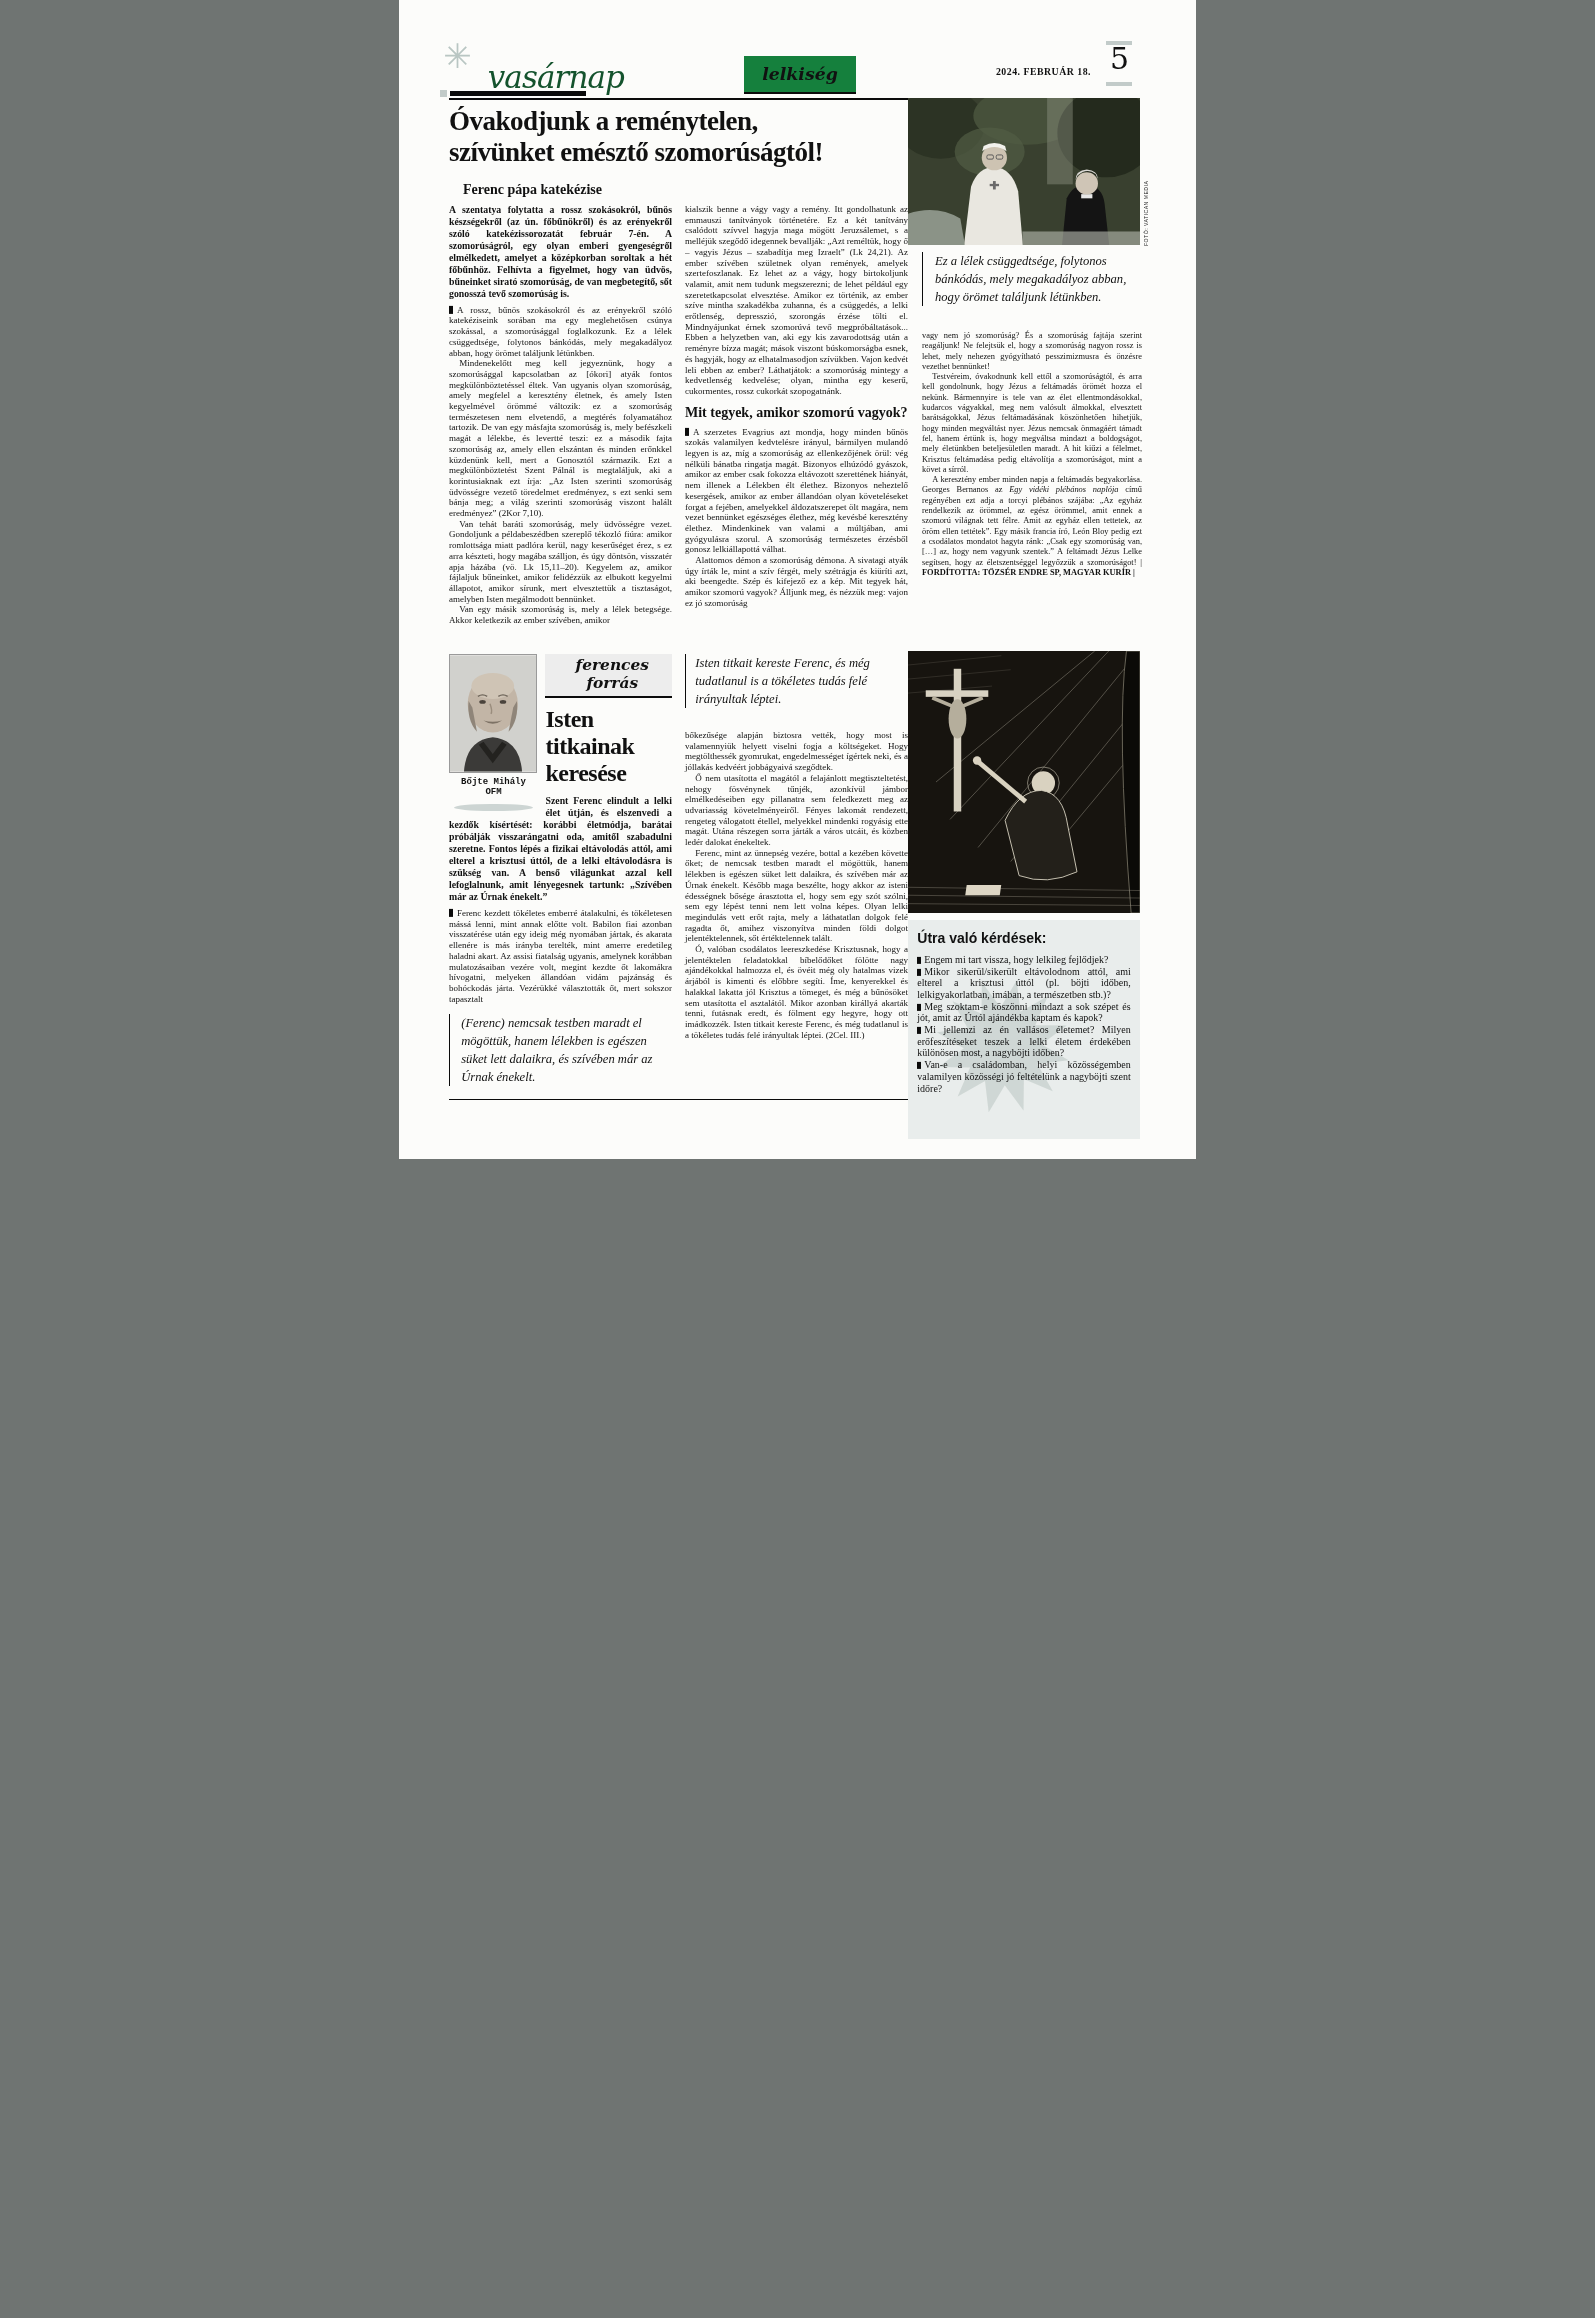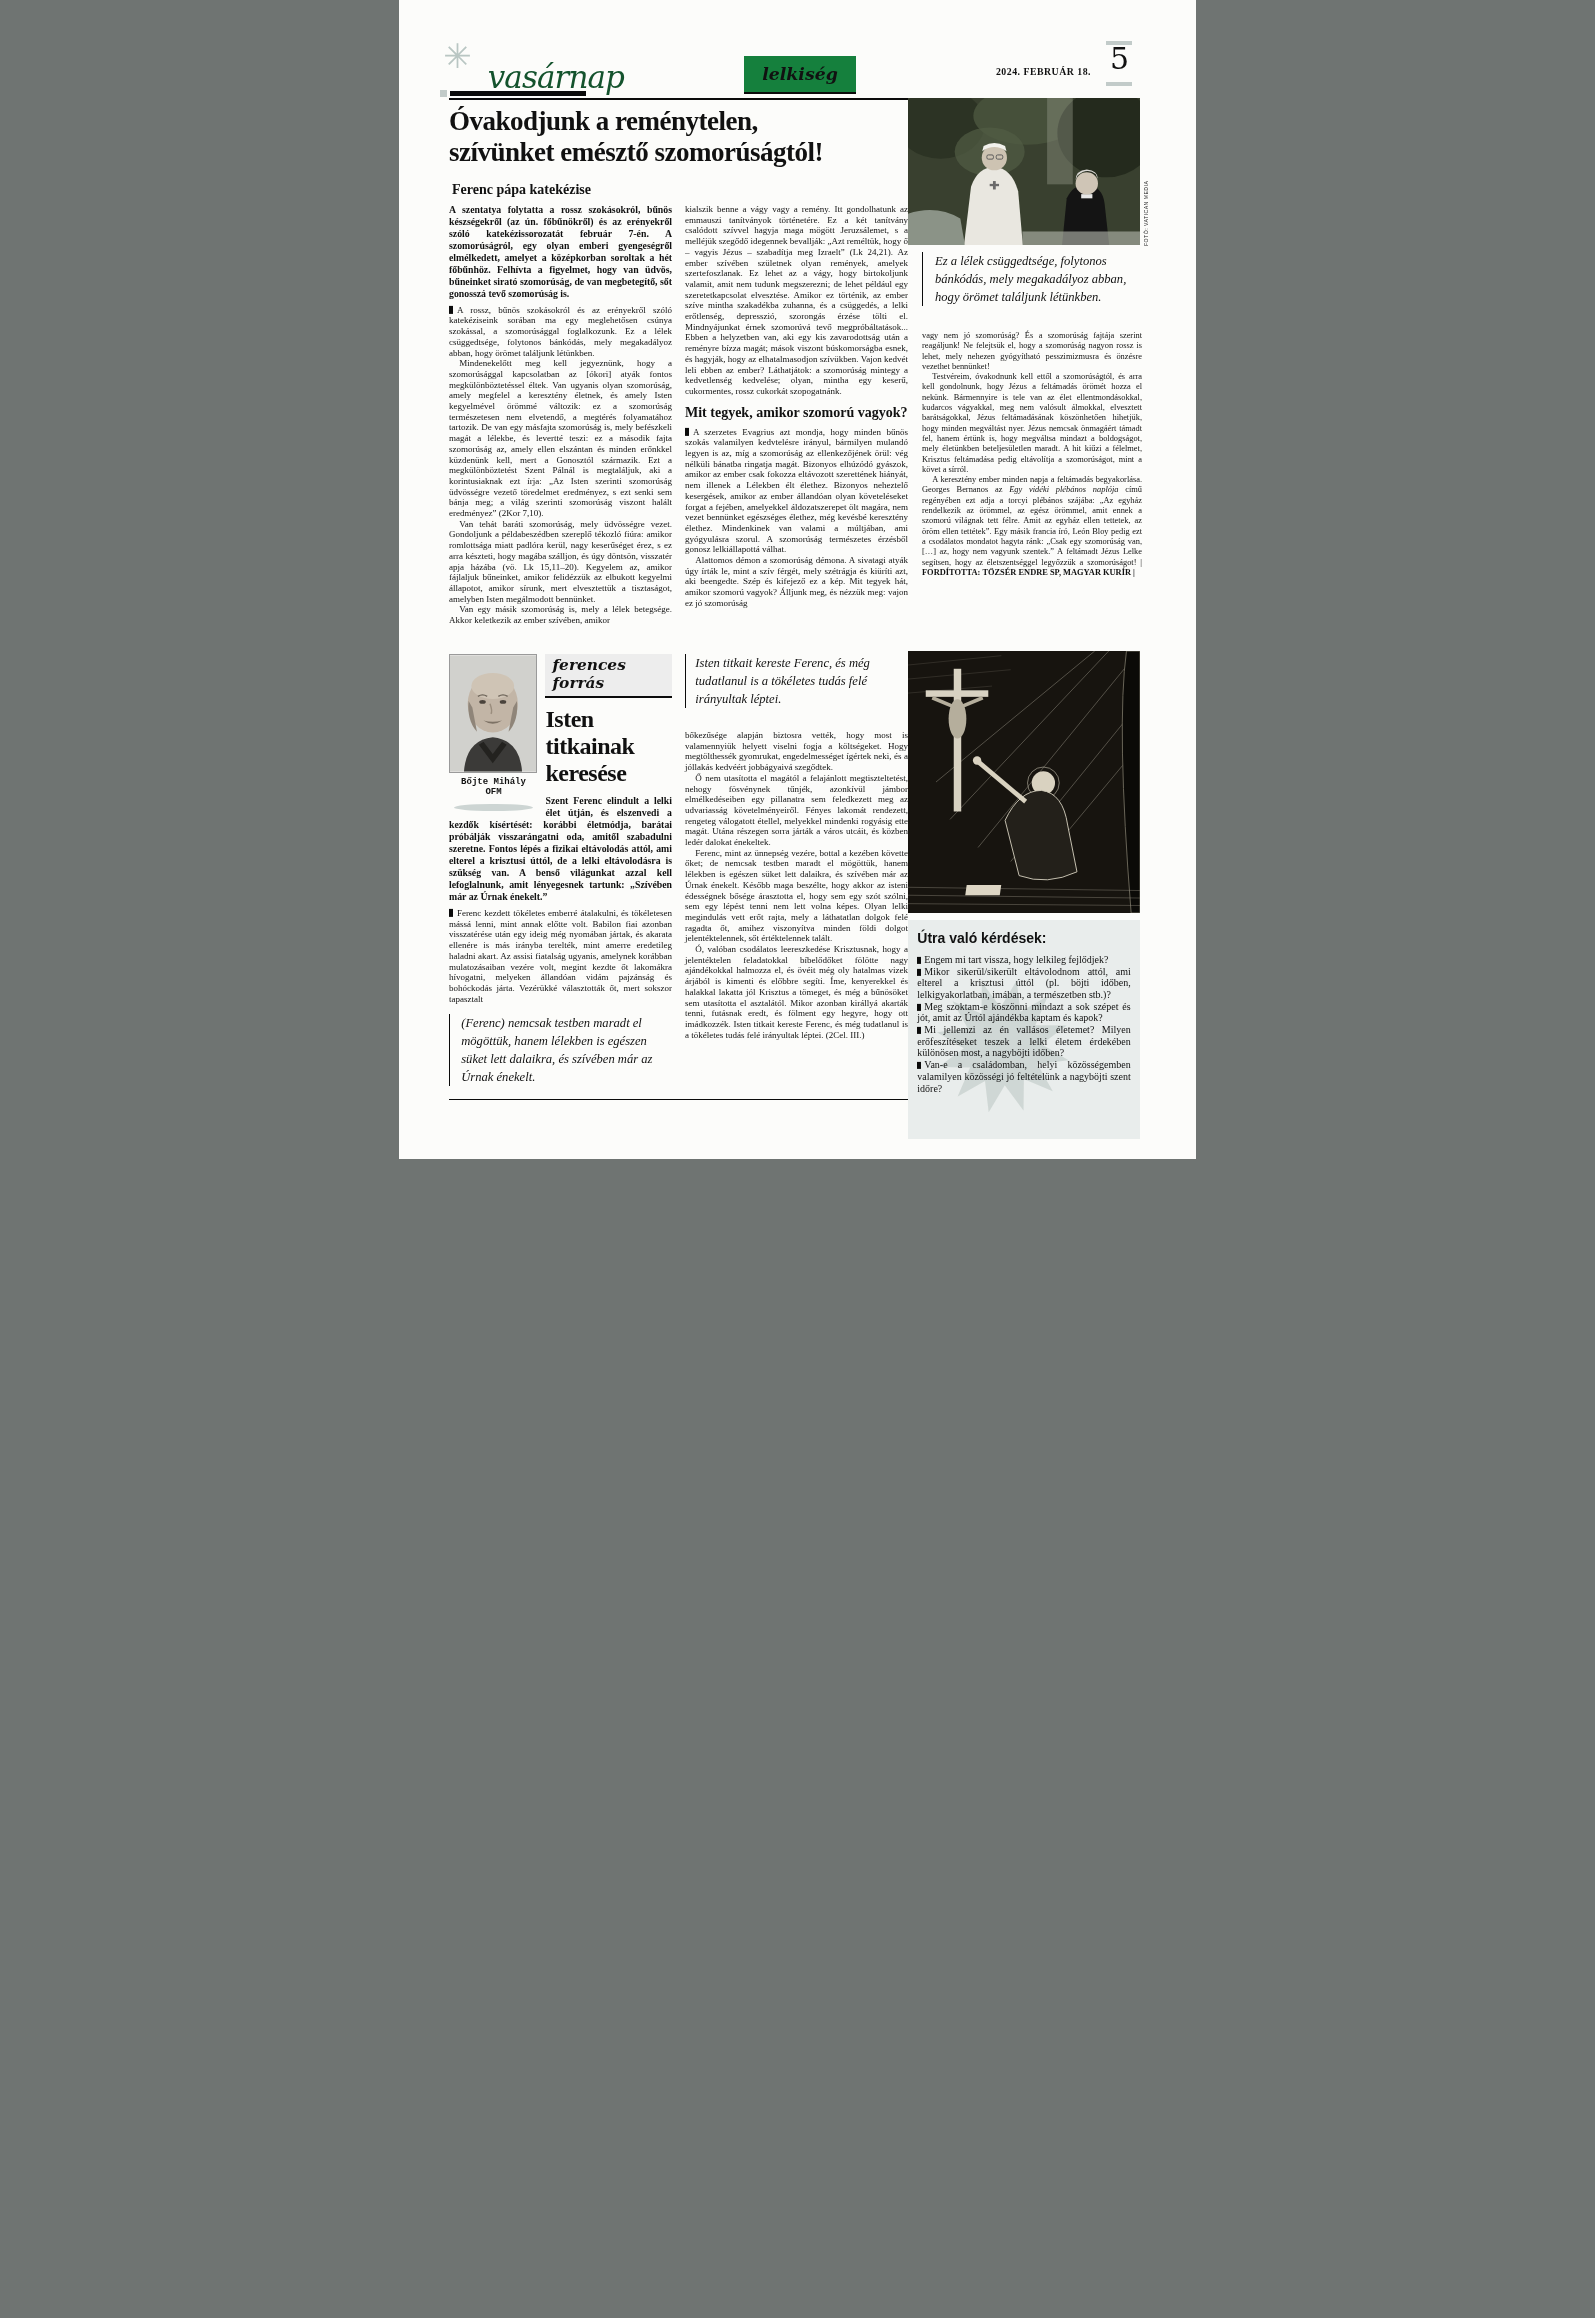--- a/index.html
+++ b/index.html
@@ -19,21 +19,21 @@
   .date{position:absolute;left:533px;top:66px;width:159px;text-align:right;font-weight:bold;
         font-size:9.8px;letter-spacing:0.5px;}
   .pagenum{position:absolute;left:706px;top:44px;width:29px;text-align:center;font-size:30px;
            font-family:"DejaVu Serif",serif;line-height:1;}
   .pagebar{position:absolute;left:707px;width:26px;height:4.2px;background:#c2cbc9;}
   .top-rule{position:absolute;left:50px;top:98px;width:459px;height:2.3px;background:#0b0b0b;}
 
   
   .headline{position:absolute;left:50px;top:106px;width:472px;font-weight:bold;font-size:27px;
             line-height:31px;letter-spacing:-0.5px;}
-  .kicker{position:absolute;left:53px;top:182px;font-size:14px;font-weight:bold;}
+  .kicker{position:absolute;left:64px;top:182px;font-size:14px;font-weight:bold;}
   .colA{position:absolute;left:50px;top:204px;width:223px;}
   .colB{position:absolute;left:286px;top:204px;width:223px;}
   .colC{position:absolute;left:523px;top:331px;width:220px;}
   .lead{font-size:9.8px;line-height:12px;font-weight:bold;text-align:justify;margin:0 0 4.7px 0;}
   .bp{font-size:9px;line-height:10.7px;text-align:justify;margin:0;}
   .bp.ind{text-indent:10.3px;}
   .colC .bp{font-size:8.4px;line-height:10.3px;}
   .subhead{font-size:14px;font-weight:bold;margin:8.4px 0 5.6px 0;}
   .pmark{display:inline-block;width:4.2px;height:8px;background:#0b0b0b;margin-right:3.7px;
          transform:translateY(0.9px);}
@@ -49,21 +49,21 @@
 
   
   .bleft{position:absolute;left:50px;top:654px;width:223px;}
   .bl-photo{float:left;width:89px;margin-right:7.5px;}
   .bl-photo svg{border:0.5px solid #9a9a9a;display:block;}
   .author-caption{font-family:Liberation Mono, monospace;font-weight:bold;font-size:9px;
                   line-height:10.3px;text-align:center;margin-top:3.7px;}
   .ellipse{width:79px;height:7.5px;border-radius:50%;background:#cdd5d3;margin:6.5px auto 0;}
   .tagbox{margin-left:96px;background:#ededed;border-bottom:2.3px solid #0b0b0b;
           font-family:"DejaVu Serif",serif;font-style:italic;font-weight:bold;font-size:15.4px;
-          padding:2.3px 0 3.3px 7.5px;}
+          padding:2.3px 0 3.3px 7.5px;text-align:center;}
   .btitle{margin-left:96px;font-size:24px;line-height:27px;font-weight:bold;margin-top:8.4px;
           margin-bottom:8.4px;letter-spacing:-0.5px;}
   .bquote{border-left:1.9px solid #0b0b0b;padding-left:11.2px;font-style:italic;font-size:12.6px;
           line-height:18px;margin-top:9.3px;clear:both;}
   .bmid{position:absolute;left:286px;top:654px;width:223px;}
   .bintro{border-left:1.9px solid #0b0b0b;padding-left:9.3px;font-style:italic;font-size:12.6px;
           line-height:18px;margin-bottom:22px;}
   .francis{position:absolute;left:509px;top:651px;width:232px;height:262px;}
   .qbox{position:absolute;left:509px;top:920px;width:232px;height:219px;background:#e9edec;
         box-sizing:border-box;padding:10.3px 9.3px;overflow:hidden;}

